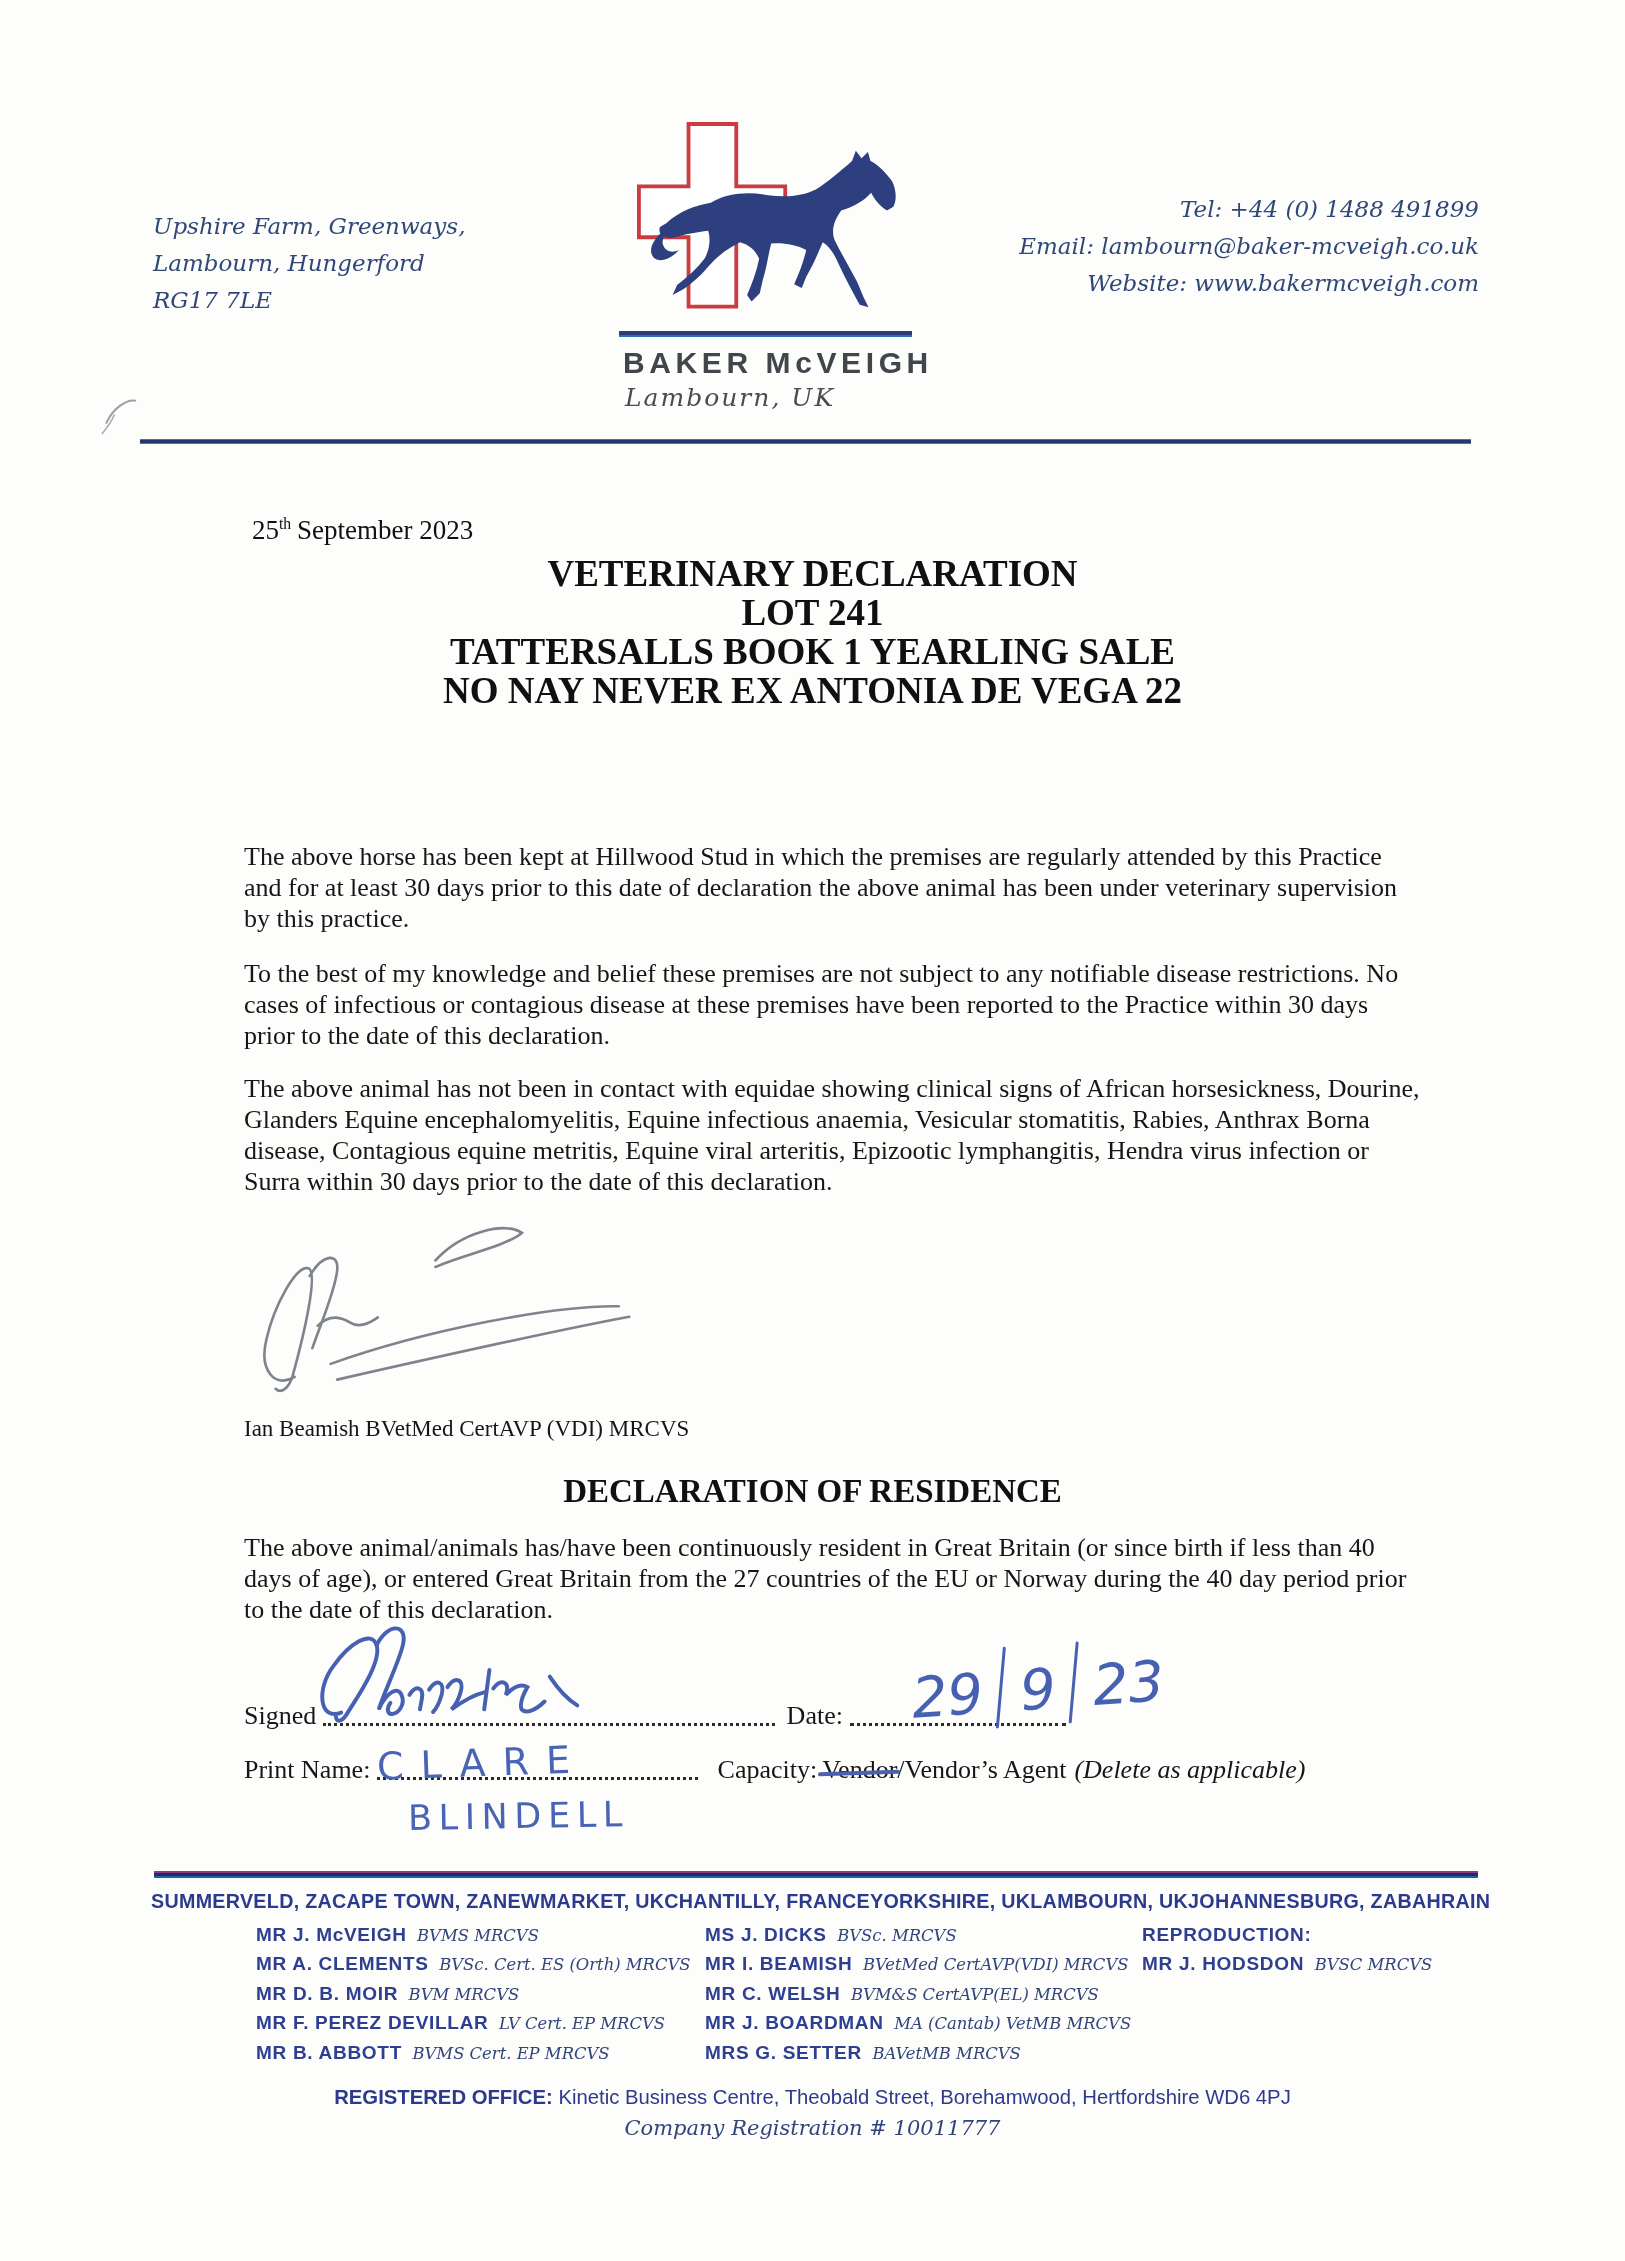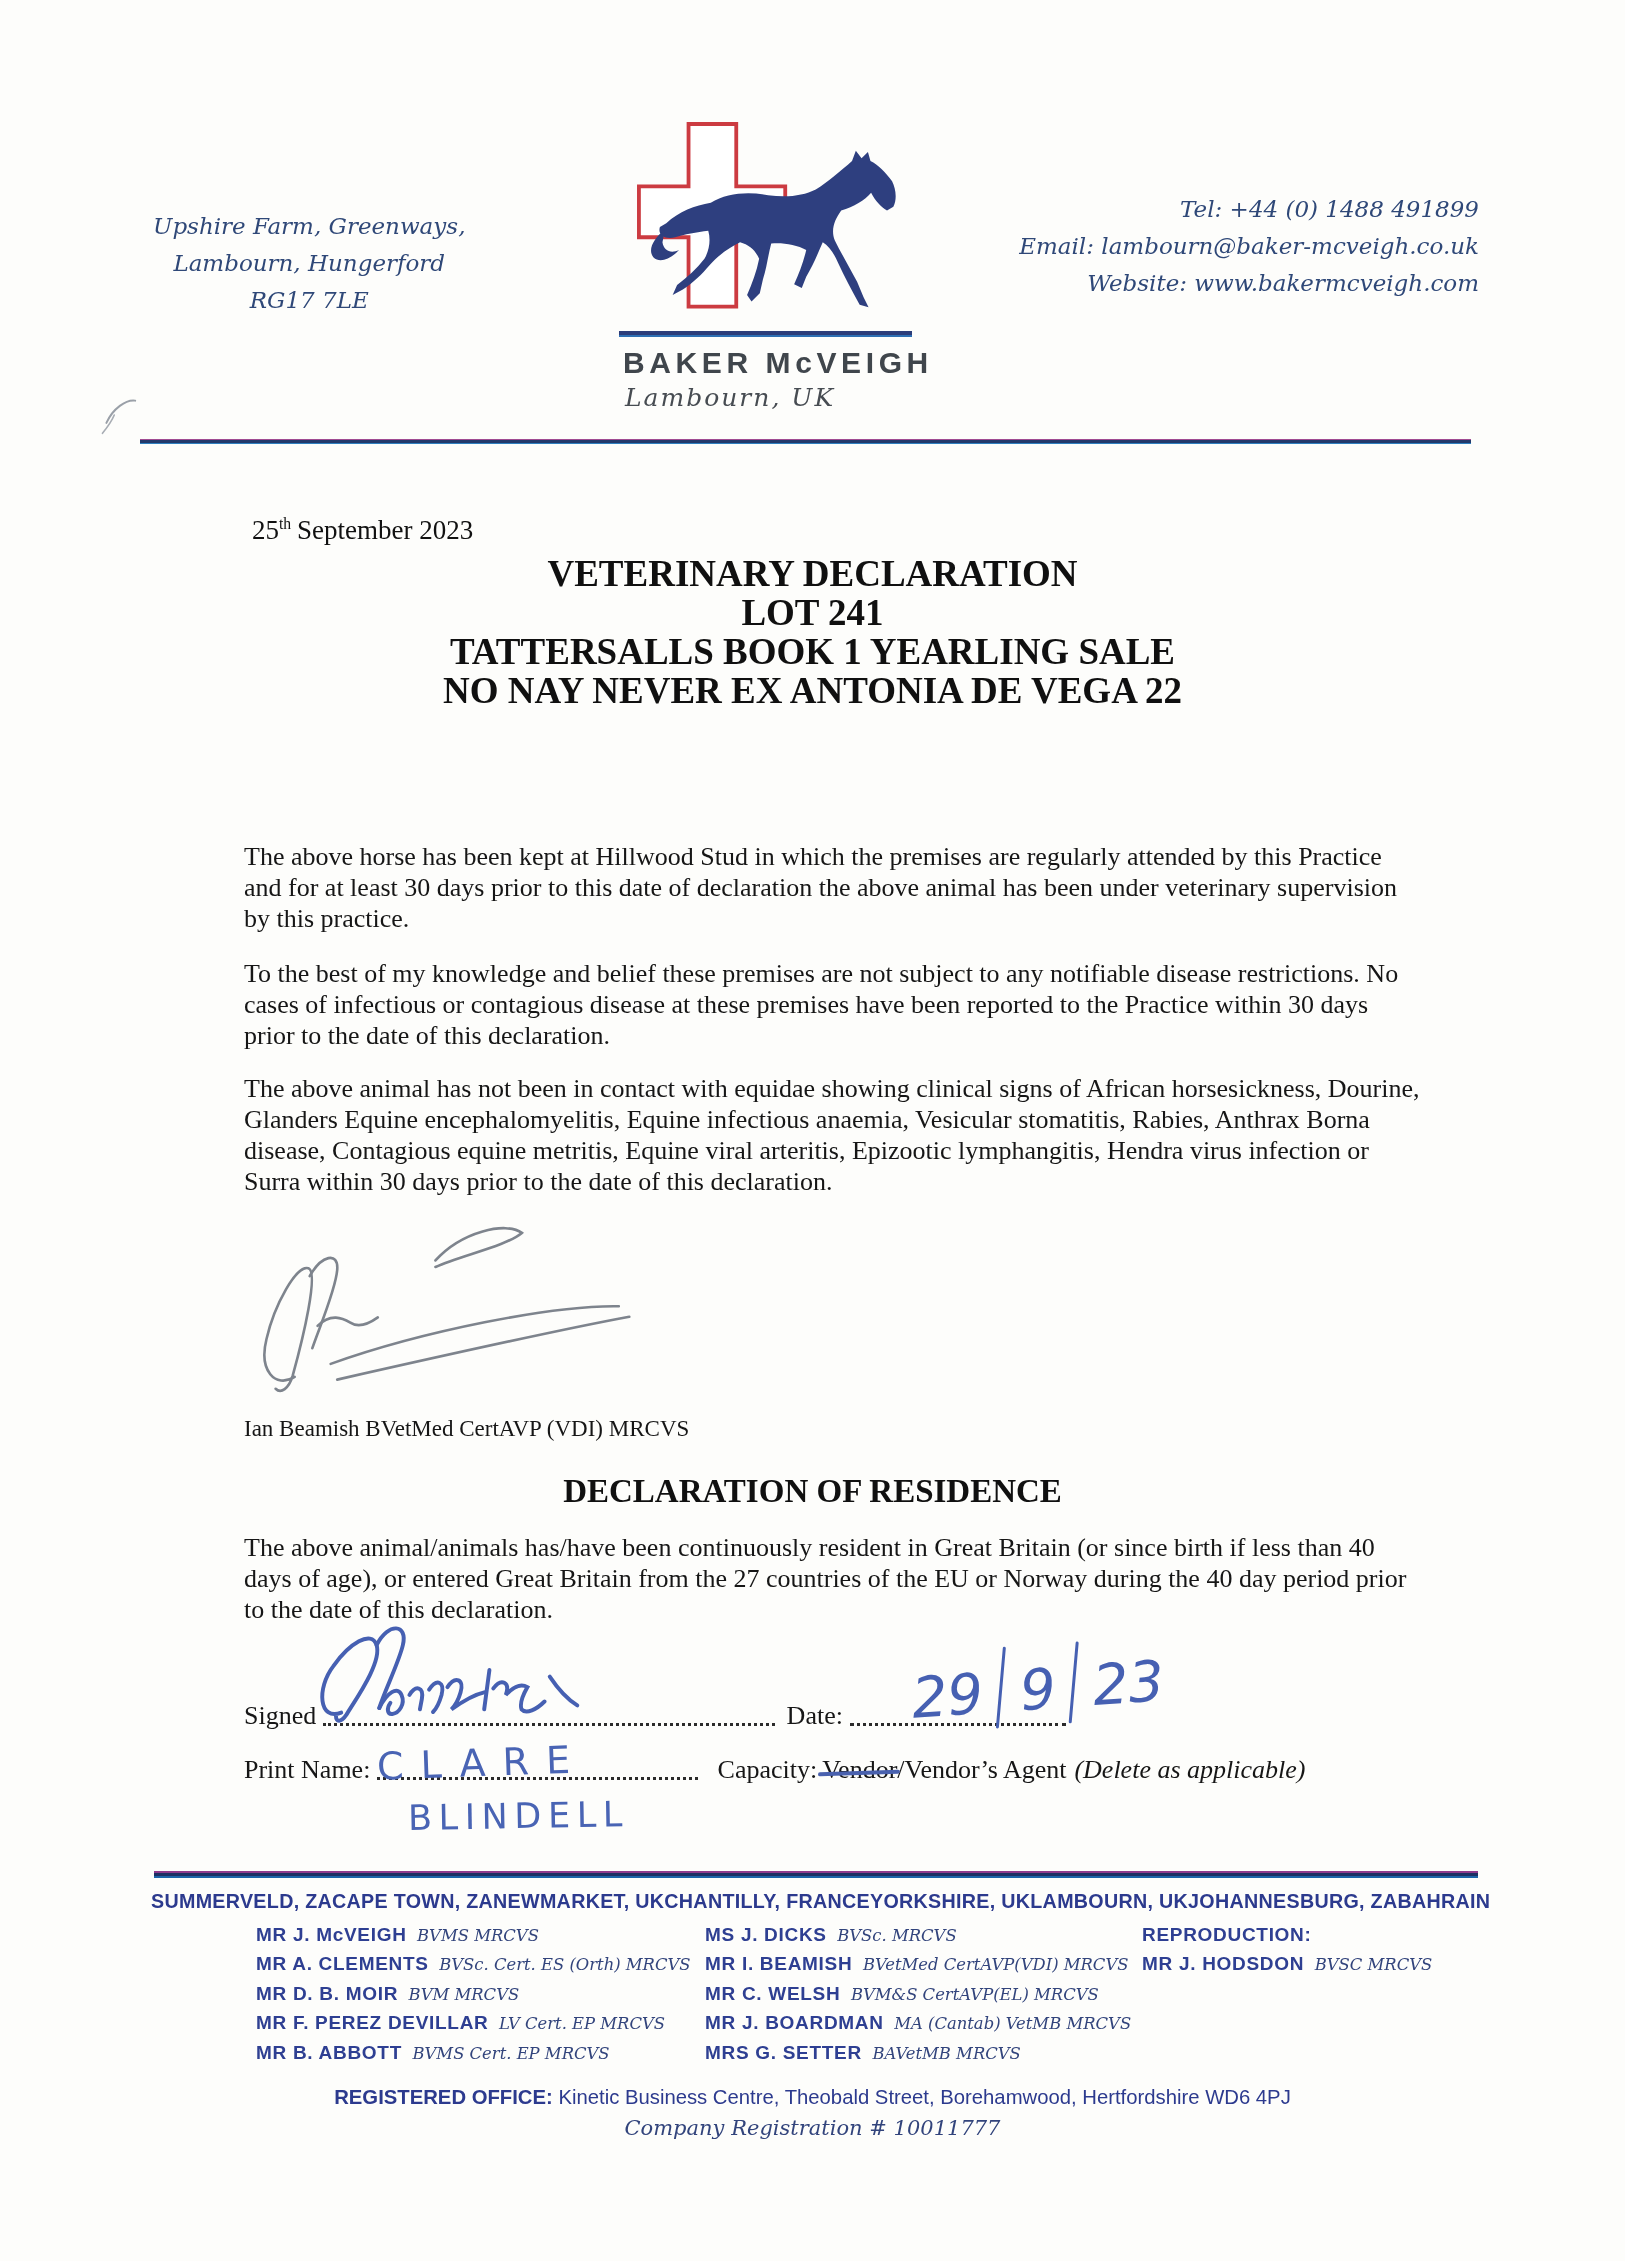--- a/index.html
+++ b/index.html
@@ -9,21 +9,21 @@
     margin:0 auto;
     background:#fdfdfb;
     font-family:"Liberation Serif", serif;
     color:#141414;
     overflow:hidden;
   }
   
   .address{
     position:absolute;left:153px;top:208px;
     font-family:"DejaVu Serif", serif;font-style:italic;
-    font-size:23px;line-height:37px;color:#2f4878;text-align:center;
+    font-size:23px;line-height:37px;color:#2f4878;
   }
   .contact{
     position:absolute;right:146px;top:191px;width:590px;
     text-align:right;
     font-family:"DejaVu Serif", serif;font-style:italic;
     font-size:23px;line-height:37px;color:#2f4878;
   }
   .logo-svg{position:absolute;left:610px;top:110px;width:367px;height:229px;}
   .logo-rule{
     position:absolute;left:619px;top:331px;width:293px;height:5.9px;

